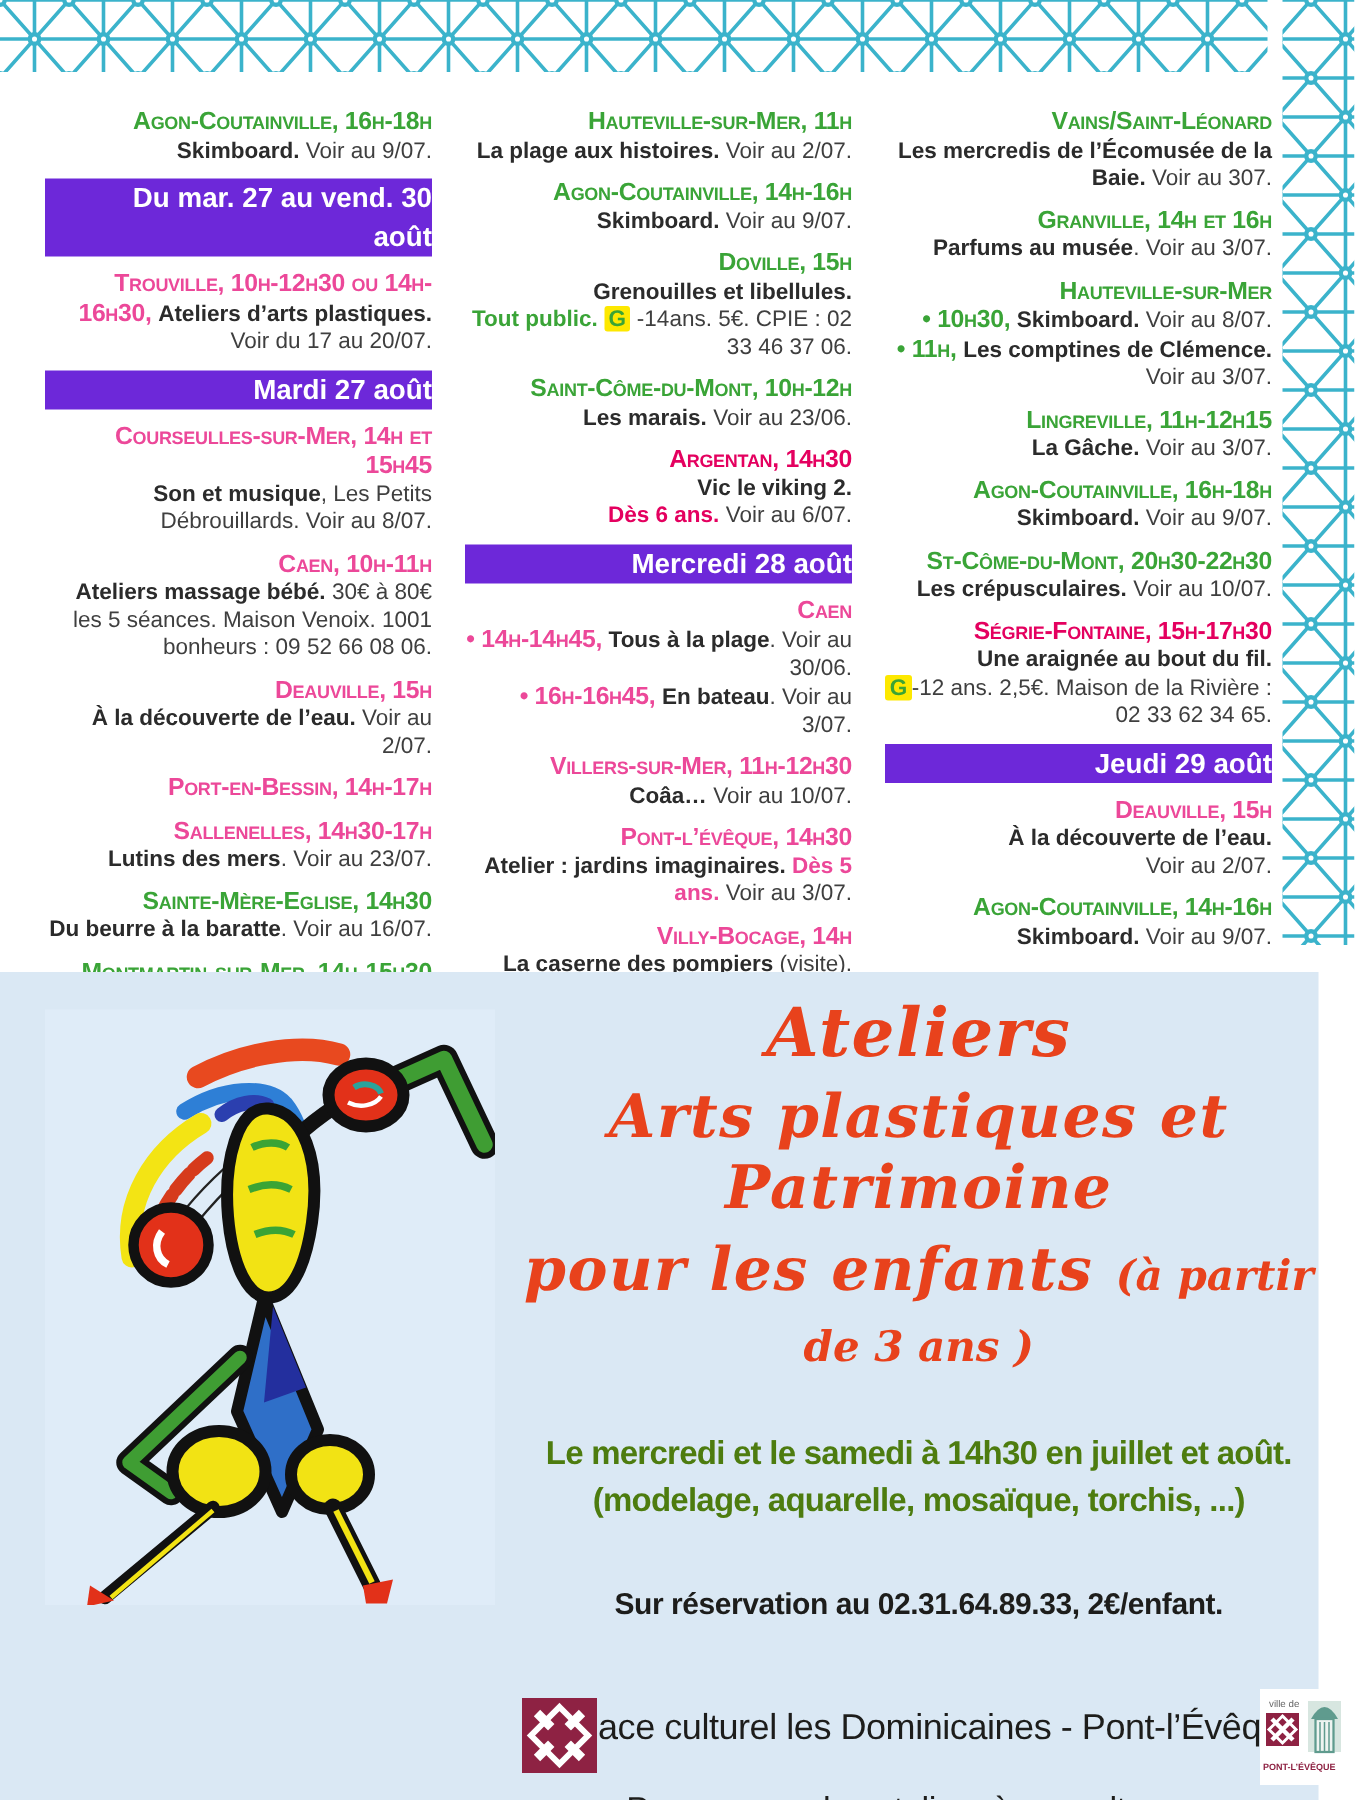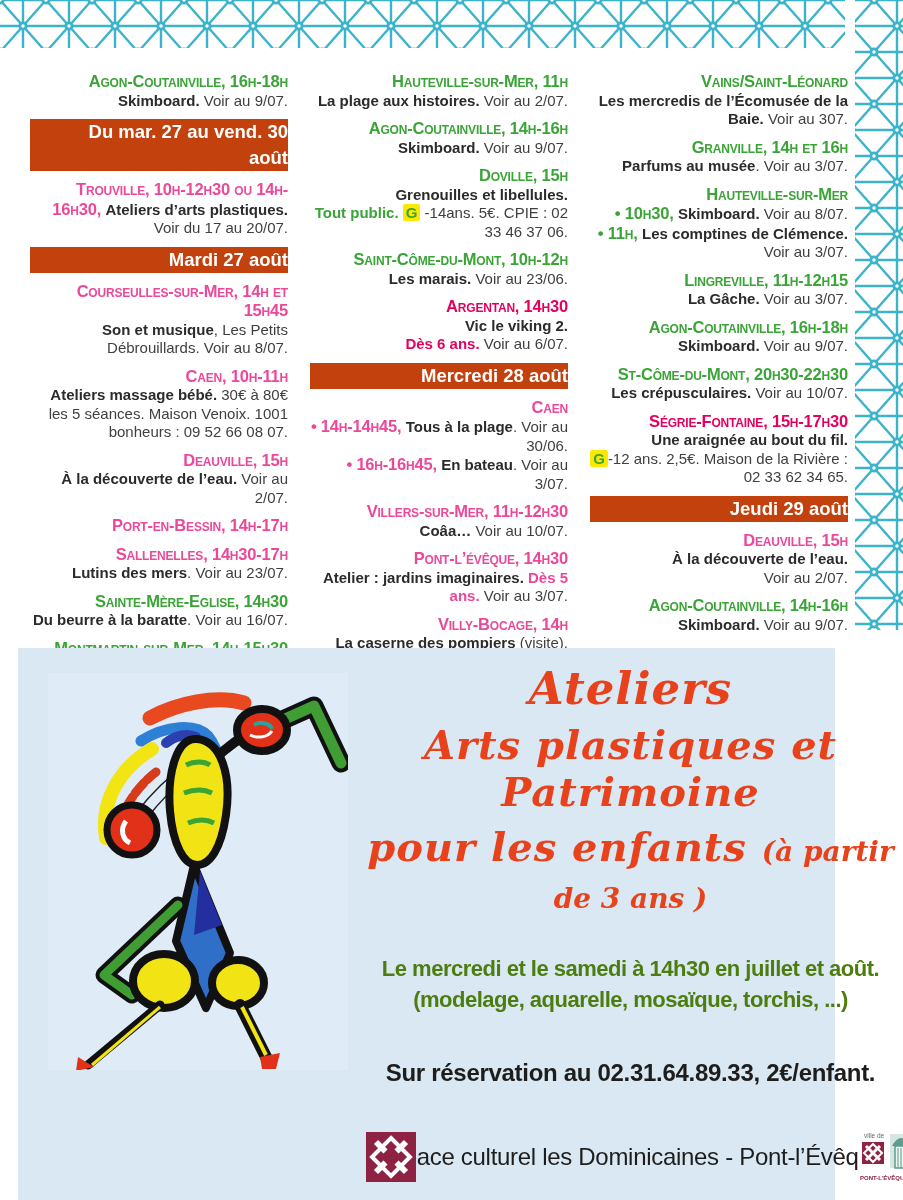--- a/index.html
+++ b/index.html
@@ -18,44 +18,44 @@
   .event{margin:0 0 9px;}
   .ev-p{margin:0;font-size:15px;line-height:18.5px;color:#3f3f3f;}
   .tb{font-weight:700;color:#2b2b2b;}
   .pl{font-weight:700;font-variant:small-caps;font-size:16.5px;letter-spacing:-0.2px;line-height:19px;}
   .sb{font-weight:700;}
   .c-g{color:#3aa437;}
   .c-p{color:#ec4899;}
   .c-k{color:#e4005f;}
   .gbadge{background:#fde800;color:#3aa435;font-weight:700;padding:0 3px;border-radius:2px;}
   .date-header{
-    background:#c2410c;color:#ffffff;font-weight:700;font-size:18.5px;
+    background:#6d28d9;color:#ffffff;font-weight:700;font-size:18.5px;
     line-height:26px;padding-left:20px;margin:5px 0 9px;
   }
   
   .bottom-section{
-    position:absolute;left:18px;top:648px;width:817px;height:552px;background:#dae8f4;
+    position:absolute;left:0;top:648px;width:879px;height:552px;background:#dae8f4;
   }
   .paint-panel{
     position:absolute;left:30px;top:25px;width:300px;height:397px;background:#dfecf8;
   }
   .bottom-right{
     position:absolute;left:330px;width:565px;top:0;text-align:center;
   }
   .script-title{
     font-family:"DejaVu Serif",serif;font-style:italic;font-weight:700;
     color:#e8421c;letter-spacing:1px;
   }
   .t1{font-size:45px;margin-top:14px;}
   .t2{font-size:40px;margin-top:6px;}
   .t3{font-size:40px;margin-top:8px;}
   .t3s{font-size:28px;letter-spacing:0;}
   .sched{color:#4d7c0f;font-weight:700;font-size:22px;letter-spacing:-0.5px;line-height:31px;}
   .g1{margin-top:36px;}
-  .resa{color:#1d1d1b;font-weight:700;font-size:24px;letter-spacing:-0.3px;margin-top:44px;}
+  .resa{color:#1d1d1b;font-weight:700;font-size:20px;letter-spacing:-0.3px;margin-top:44px;}
   .venue{color:#1d1d1b;font-size:24px;letter-spacing:-0.3px;margin-top:56px;}
   .prog{color:#1d1d1b;font-size:23px;letter-spacing:-0.3px;margin-top:26px;line-height:29px;}
   .logo-dom{position:absolute;left:348px;top:484px;}
   .logo-ville{position:absolute;left:840px;top:478px;}
 </style>
 </head>
 <body>
 
 <svg class="pattern-layer" width="903" height="630">
   <defs>
@@ -94,21 +94,21 @@
         <p class="ev-p"><span class="pl c-p">Trouville, 10h-12h30 ou 14h-16h30, </span><span class="tb">Ateliers d’arts plastiques.</span></p>
         <p class="ev-p"><span>Voir du 17 au 20/07.</span></p>
       </div>
       <div class="date-header">Mardi 27 août</div>
       <div class="event">
         <p class="ev-p"><span class="pl c-p">Courseulles-sur-Mer, 14h et 15h45</span></p>
         <p class="ev-p"><span class="tb">Son et musique</span><span>, Les Petits Débrouillards. Voir au 8/07.</span></p>
       </div>
       <div class="event">
         <p class="ev-p"><span class="pl c-p">Caen, 10h-11h</span></p>
-        <p class="ev-p"><span class="tb">Ateliers massage bébé.</span><span> 30€ à 80€ les 5 séances. Maison Venoix. 1001 bonheurs : 09 52 66 08 07.</span></p>
+        <p class="ev-p"><span class="tb">Ateliers massage bébé.</span><span> 30€ à 80€ les 5 séances. Maison Venoix. 1001 bonheurs : 09 52 66 08 06.</span></p>
       </div>
       <div class="event">
         <p class="ev-p"><span class="pl c-p">Deauville, 15h</span></p>
         <p class="ev-p"><span class="tb">À la découverte de l’eau.</span><span> Voir au 2/07.</span></p>
       </div>
       <div class="event">
         <p class="ev-p"><span class="pl c-p">Port-en-Bessin, 14h-17h</span></p>
       </div>
       <div class="event">
         <p class="ev-p"><span class="pl c-p">Sallenelles, 14h30-17h</span></p>

